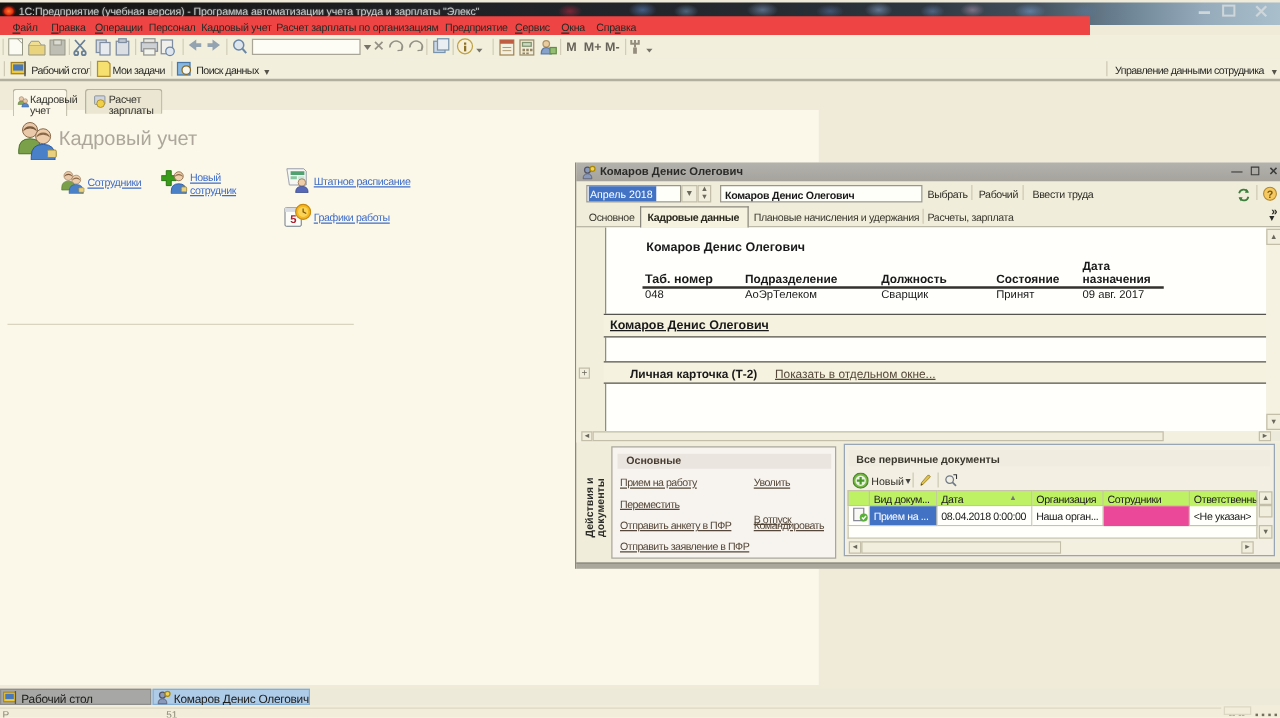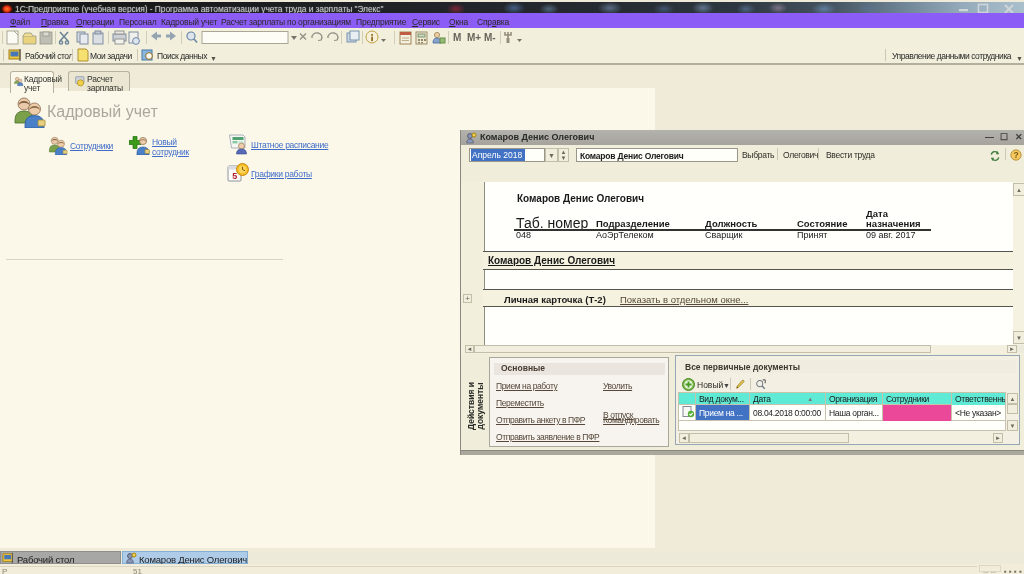--- a/index.html
+++ b/index.html
@@ -19,21 +19,21 @@
   radial-gradient(14px 8px at 778px 6px, rgba(190,160,190,.5), rgba(190,160,190,0) 70%),
   radial-gradient(18px 9px at 824px 7px, rgba(120,160,210,.55), rgba(120,160,210,0) 70%),
   radial-gradient(16px 8px at 868px 7px, rgba(90,120,160,.4), rgba(90,120,160,0) 70%),
   linear-gradient(90deg, #151413 0%, #1c1d1f 25%, #212429 45%, #262b31 60%, #2e3740 72%, #44525e 81%, #6d8495 88%, #95abbb 94%, #aabfcc 100%);
  padding-left: 17px;
 }
 #titlebar .ttext { position:absolute; left:15px; top:2px; color:#c6c8c6; font-size:8.5px; letter-spacing:-0.1px; white-space:nowrap; text-shadow:0 0 1.5px rgba(190,195,200,.55); }
 #logo1c { position:absolute; left:1px; top:1px; width:13px; height:11px;
  background:radial-gradient(6px 5px at 6px 6px, #ff7a2a 0%, #e03010 55%, rgba(120,20,10,.85) 75%, rgba(40,20,16,0) 100%); border-radius:2px; }
 
-#menubar { left:0; top:13px; width:1024px; height:15px; background:#8b5cf6; }
+#menubar { left:0; top:13px; width:872px; height:15px; background:#ef4444; }
 #menubar span { position:absolute; top:3.5px; white-space:nowrap; color:#2a2a26; letter-spacing:-0.2px; }
 
 #toolbar1 { left:0; top:28px; width:1024px; height:19px; background:#f2efdd; }
 #toolbar2 { left:0; top:47px; width:1024px; height:16px; background:#f2efdd; }
 #dockline { left:0; top:63px; width:1024px; height:2px; background:#b2af9e; }
 .tsep { position:absolute; top:3px; width:1px; height:12px; background:#cdc9b4; }
 .tlabel { position:absolute; top:4px; color:#2a2a26; white-space:nowrap; letter-spacing:-0.45px; }
 .dd { position:absolute; color:#55534a; font-size:7px; }
 
 #formbg { left:0; top:88px; width:655px; height:460px; background:#fbf8ea; }
@@ -68,21 +68,21 @@
 #vertlabel div { position:absolute; left:-13px; top:27px; width:54px; transform:rotate(-90deg); transform-origin:center; font-weight:bold; color:#2c2c28; font-size:8.5px; line-height:9px; text-align:center; white-space:nowrap; }
 #panel1 { position:absolute; left:28px; top:227px; width:180px; height:90px; background:#f7f3ee; border:1px solid #a9a69a; }
 #panel1 .hdr { position:absolute; left:4px; top:5px; width:171px; height:12px; background:#eae5df; font-weight:bold; color:#473b30; padding-left:7px; font-size:8.5px;}
 a.mar { color:#55483a; text-decoration:underline; }
 .plink { position:absolute; white-space:nowrap; font-size:8.5px; letter-spacing:-0.4px; }
 #panel2 { position:absolute; left:214px; top:225px; width:345px; height:90px; background:#f3f0e3; border:1px solid #98a5b5; }
 #panel2 .hdr { position:absolute; left:3px; top:4px; width:337px; height:13px; background:#f0ece0; font-weight:bold; color:#3a372e; padding:2px 0 0 6px; font-size:8.5px; }
 #dbottom { position:absolute; left:0; top:320px; width:564px; height:5px; background:#aaa89c; border-top:1px solid #8a887e; }
 
 .gcell { position:absolute; border-right:1px solid #c6c2ac; border-bottom:1px solid #c6c2ac; overflow:hidden; white-space:nowrap; padding:1px 0 0 3px; font-size:8.5px; letter-spacing:-0.3px; }
-.ghead { background:#5eead4; border-top:1px solid #c6c2ac; }
+.ghead { background:#bef264; border-top:1px solid #c6c2ac; }
 
 #taskbar { left:0; top:551px; width:1024px; height:13px; background:#eeead9; }
 #tbtn1 { position:absolute; left:0; top:0; width:121px; height:13px; background:#a7a7a5; border:1px solid #8d8d8b; }
 #tbtn2 { position:absolute; left:122px; top:0; width:126px; height:13px; background:#aecbe8; border:1px solid #84aed4; }
 .tbtxt { position:absolute; left:16px; top:1.5px; font-size:9.5px; color:#1c1c1a; white-space:nowrap; letter-spacing:-0.2px;}
 #statusbar { left:0; top:564px; width:1024px; height:10px; background:#f1edda; color:#b5b1a0; font-size:8px; }
 </style></head>
 <body>
 
 <div class="abs" id="titlebar">
@@ -310,41 +310,51 @@
   </div>
   <div id="dtoolbar">
     <div class="fld" style="left:8px; top:3px; width:76px; height:14px;">
       <div style="position:absolute;left:1px;top:0px;width:54px;height:12px;background:#4272c4;color:#fff;padding:1px 0 0 1px;font-size:8.5px;">Апрель 2018</div>
     </div>
     <div class="sbtn" style="left:84px;top:3px;width:13px;height:14px;font-size:7px;line-height:13px;">▼</div>
     <div class="sbtn" style="left:97px;top:3px;width:11px;height:14px;font-size:6px;line-height:6px;">▲<br>▼</div>
     <div class="fld" style="left:115px; top:3px; width:162px; height:14px; font-weight:bold; padding:2px 0 0 3px; font-size:8.5px; letter-spacing:-0.2px;">Комаров Денис Олегович</div>
     <span class="btnflat" style="left:281px;">Выбрать</span>
     <span class="tsep" style="left:316px;"></span>
-    <span class="btnflat" style="left:322px;">Олегович</span>
+    <span class="btnflat" style="left:322px;">Рабочий</span>
     <span class="tsep" style="left:357px;"></span>
     <span class="btnflat" style="left:365px;">Ввести труда</span>
     <svg style="position:absolute;left:528px;top:5px" width="12" height="12" viewBox="0 0 13 13">
       <path d="M2.5 5 A4 4 0 0 1 10 4" fill="none" stroke="#3e7e3e" stroke-width="1.5"></path>
       <path d="M10.5 8 A4 4 0 0 1 3 9" fill="none" stroke="#3e7e3e" stroke-width="1.5"></path>
       <path d="M9 1 L11 4.5 L7.5 4.5 Z" fill="#3e7e3e"></path>
       <path d="M4 12 L2 8.5 L5.5 8.5 Z" fill="#3e7e3e"></path>
     </svg>
     <span class="tsep" style="left:544px;"></span>
     <svg style="position:absolute;left:549px;top:4px" width="12" height="12" viewBox="0 0 14 14">
       <circle cx="7" cy="7" r="6" fill="#f5c860" stroke="#b08830"></circle>
       <text x="7" y="10.5" font-size="10" font-weight="bold" text-anchor="middle" fill="#7a5a10">?</text>
     </svg>
   </div>
+  <div id="dtabs">
+    <div id="activetab"></div>
+    <span class="dtab" style="left:10px;">Основное</span>
+    <span class="dtab" style="left:57px; font-weight:bold; color:#2a281f; z-index:3;">Кадровые данные</span>
+    <span class="dtab" style="left:142px;">Плановые начисления и удержания</span>
+    <span class="tsep" style="left:277px; top:3px;"></span>
+    <span class="dtab" style="left:281px;">Расчеты, зарплата</span>
+    <span style="position:absolute; right:3px; top:0px; font-size:9px; color:#2a2a26; font-weight:bold;">»</span>
+    <span style="position:absolute; right:4px; top:8px; font-size:7px; color:#2a2a26;">▼</span>
+  </div>
   <div id="dcontent">
     <div id="dwhite"></div>
     <div style="position:absolute; left:56px; top:11px; font-weight:bold; font-size:10px;">Комаров Денис Олегович</div>
 
     <div style="position:absolute; left:405px; top:27px; font-weight:bold; font-size:9.5px; line-height:9px;">Дата</div>
-    <div style="position:absolute; left:55px; top:37px; font-weight:normal; font-size:14px; line-height:9px;">Таб. номер</div>
+    <div style="position:absolute; left:55px; top:37px; font-weight:bold; font-size:10px; line-height:9px;">Таб. номер</div>
     <div style="position:absolute; left:135px; top:37px; font-weight:bold; font-size:9.5px; line-height:9px;">Подразделение</div>
     <div style="position:absolute; left:244px; top:37px; font-weight:bold; font-size:9.5px; line-height:9px;">Должность</div>
     <div style="position:absolute; left:336px; top:37px; font-weight:bold; font-size:9.5px; line-height:9px;">Состояние</div>
     <div style="position:absolute; left:405px; top:37px; font-weight:bold; font-size:9.5px; line-height:9px;">назначения</div>
     <div style="position:absolute; left:53px; top:47px; width:417px; height:1.5px; background:#33322e;"></div>
     <div style="position:absolute; left:55px; top:48px; font-size:9px;">048</div>
     <div style="position:absolute; left:135px; top:48px; font-size:9px;">АоЭрТелеком</div>
     <div style="position:absolute; left:244px; top:48px; font-size:9px;">Сварщик</div>
     <div style="position:absolute; left:336px; top:48px; font-size:9px;">Принят</div>
     <div style="position:absolute; left:405px; top:48px; font-size:9px;">09 авг. 2017</div>

